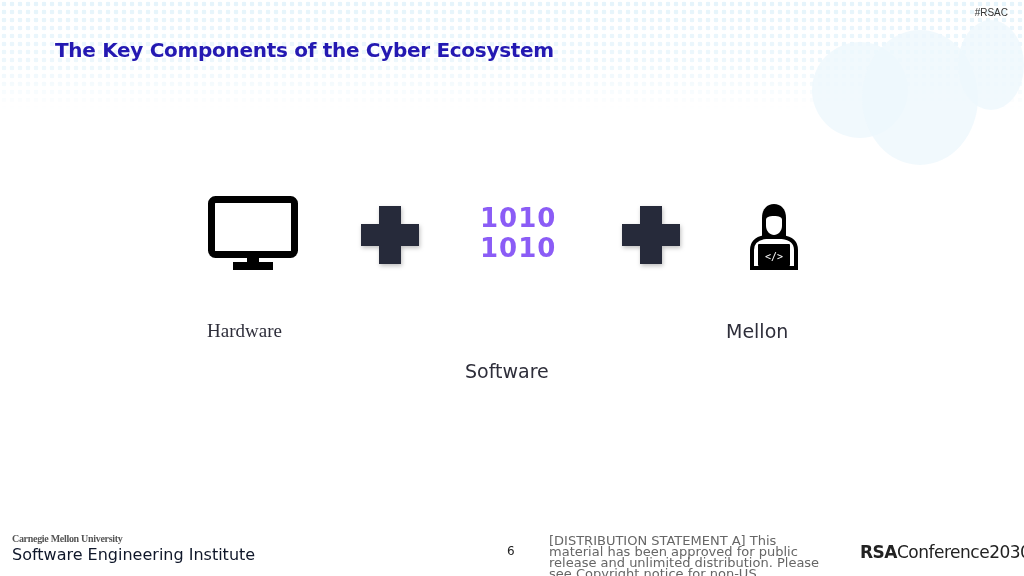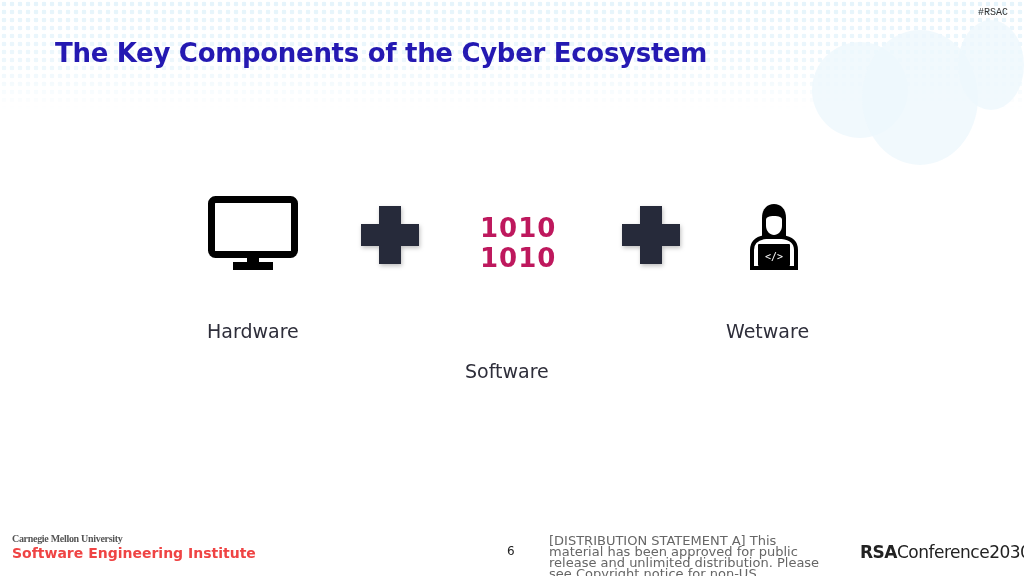--- a/index.html
+++ b/index.html
@@ -15,57 +15,57 @@
       -webkit-mask-image: linear-gradient(to bottom, rgba(0,0,0,1) 0%, rgba(0,0,0,0.7) 60%, rgba(0,0,0,0) 100%);
       mask-image: linear-gradient(to bottom, rgba(0,0,0,1) 0%, rgba(0,0,0,0.7) 60%, rgba(0,0,0,0) 100%);
     }
     .bg-circle { position: absolute; border-radius: 50%; background: #eef8fd; opacity: 0.8; }
     .c1 { left: 812px; top: 42px; width: 96px; height: 96px; }
     .c2 { left: 862px; top: 30px; width: 116px; height: 135px; }
     .c3 { left: 958px; top: 20px; width: 66px; height: 90px; }
 
     .rsac-tag {
       position: absolute; right: 16px; top: 7px;
-      font-family: Liberation Mono, monospace; font-size: 10px; color: #333; margin-left: 40px;
+      font-family: Liberation Sans, sans-serif; font-size: 10px; color: #333; margin-left: 40px;
     }
     .title {
       position: absolute; left: 55px; top: 38px; margin: 0;
       font-family: "DejaVu Sans", sans-serif; font-weight: bold;
-      font-size: 26px; color: #2419b2; letter-spacing: -0.3px;
+      font-size: 20px; color: #2419b2; letter-spacing: -0.3px;
     }
 
     .icon { position: absolute; }
     .monitor { left: 208px; top: 196px; width: 90px; height: 76px; }
     .plus { width: 58px; height: 58px; filter: drop-shadow(1px 2px 2px rgba(0,0,0,0.25)); }
     .plus1 { left: 361px; top: 206px; }
     .plus2 { left: 622px; top: 206px; }
     .binary {
       left: 480px; top: 203px; width: 68px;
       font-family: "DejaVu Sans", sans-serif; font-weight: bold;
-      font-size: 26px; line-height: 30px; color: #be185d; letter-spacing: 1px; margin-top: 10px;
+      font-size: 26px; line-height: 30px; color: #8b5cf6; letter-spacing: 1px;
     }
     .binary span { display: block; }
     .coder { left: 746px; top: 204px; width: 56px; height: 70px; }
 
     .label {
       position: absolute; top: 320px;
       font-family: "DejaVu Sans", sans-serif; font-size: 19px; color: #2e2e3a;
     }
-    .lbl-hw { left: 207px; }
+    .lbl-hw { left: 207px; font-family: Liberation Serif, serif; }
     .lbl-sw { left: 465px; margin-top: 40px; }
     .lbl-ww { left: 726px; }
 
     .footer-cmu { position: absolute; left: 12px; top: 533px; }
     .cmu-name {
       font-family: "Liberation Serif", serif; font-weight: bold;
       font-size: 10px; color: #555; letter-spacing: -0.3px;
     }
     .sei-name {
-      font-family: "DejaVu Sans", sans-serif; font-size: 14px; color: #ef4444;
-      margin-top: 1px; font-weight: 700;
+      font-family: "DejaVu Sans", sans-serif; font-size: 16px; color: #0f172a;
+      margin-top: 1px; font-weight: 400;
     }
     .page-num {
       position: absolute; left: 507px; top: 544px;
       font-family: "DejaVu Sans", sans-serif; font-size: 12px; color: #222;
     }
     .distribution {
       position: absolute; left: 549px; top: 535px; width: 280px;
       font-family: "DejaVu Sans", sans-serif; font-size: 13px; line-height: 11px; color: #666;
     }
     .rsa-logo {
@@ -124,21 +124,21 @@
     <rect x="12" y="40" width="32" height="22" rx="1" fill="#000"></rect>
 
     <rect x="4" y="62" width="48" height="4" fill="#000"></rect>
 
     <text x="28" y="56" text-anchor="middle" font-family="DejaVu Sans Mono, monospace" font-size="10" fill="#fff">&lt;/&gt;</text>
   </svg>
 </div>
 
 <div class="label lbl-hw">Hardware</div>
 <div class="label lbl-sw">Software</div>
-<div class="label lbl-ww">Wetware</div>
+<div class="label lbl-ww">Mellon</div>
 
 <div class="footer-cmu">
   <div class="cmu-name">Carnegie Mellon University</div>
   <div class="sei-name">Software Engineering Institute</div>
 </div>
 
 <div class="page-num">6</div>
 <div class="distribution">[DISTRIBUTION STATEMENT A] This material has been approved for public release and unlimited distribution.  Please see Copyright notice for non-US Government use and distribution.</div>
 
 <div class="rsa-logo">

